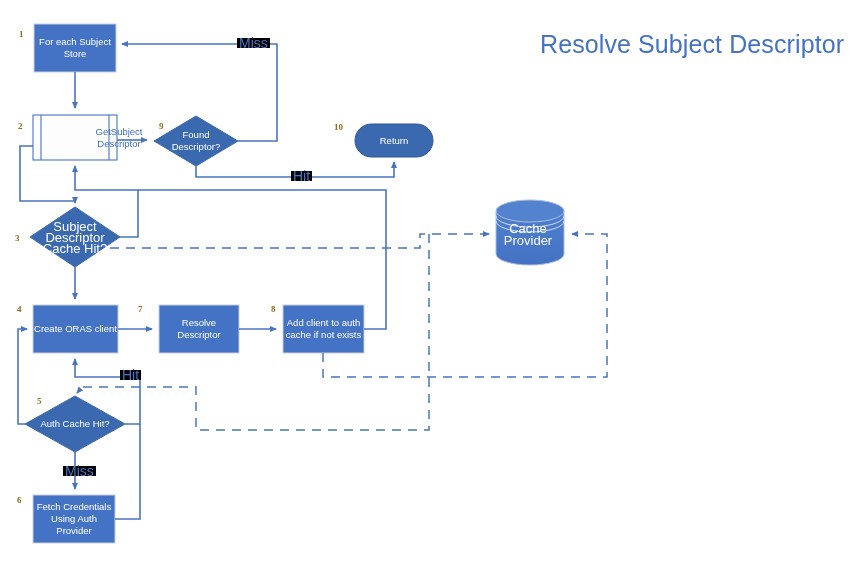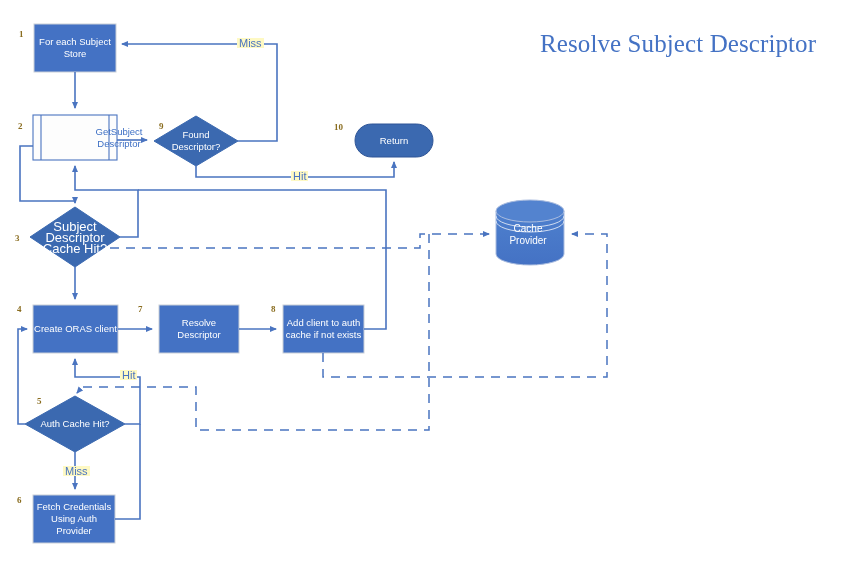--- a/index.html
+++ b/index.html
@@ -41,33 +41,33 @@
   }
   .step-num {
     position: absolute;
     font-size: 9px;
     font-weight: bold;
     color: #8a6d20;
     font-family: "Liberation Serif", serif;
   }
   .edge-label {
     position: absolute;
-    font-size: 11px;
+    font-size: 14px;
     color: #4a74c0;
-    background: #fef9c3;
+    background: #000000;
     padding: 0 2px;
     line-height: 10px;
   }
   #diagram-title {
     position: absolute;
     left: 540px;
     top: 30px;
     font-size: 25px;
     color: #4472c4;
-    font-family: Liberation Serif, serif;
+    font-family: Liberation Sans, sans-serif;
     letter-spacing: 0.1px;
     white-space: nowrap;
   }
 </style>
 </head>
 <body>
 
 <div id="canvas">
 
   <svg id="diagram-svg" viewBox="0 0 858 567" xmlns="http://www.w3.org/2000/svg">
@@ -180,21 +180,21 @@
   <div class="node-label" style="left:33px; top:305px; width:85px; height:48px;">Create ORAS client</div>
   <div class="node-label" style="left:27px; top:410px; width:96px; height:28px;text-align:center;">Auth Cache Hit?</div>
   <div class="node-label" style="left:33px; top:495px; width:82px; height:48px;text-align:center;">Fetch Credentials
 Using Auth Provider</div>
   <div class="node-label" style="left:283px; top:305px; width:81px; height:48px;">Add client to auth
 cache if not exists</div>
   <div class="node-label" style="left:159px; top:305px; width:80px; height:48px;">Resolve Descriptor</div>
   <div class="node-label" style="left:160px; top:127px; width:72px; height:28px;">Found
 Descriptor?</div>
   <div class="node-label" style="left:355px; top:124px; width:78px; height:33px;text-align:right;">Return</div>
-  <div class="node-label" style="left:496px; top:226px; width:64px; height:18px; font-size:10px;">Cache Provider</div>
+  <div class="node-label" style="left:496px; top:226px; width:64px; height:18px; font-size:13px;">Cache Provider</div>
 
   <div class="step-num" style="left:19px; top:29px;">1</div>
   <div class="step-num" style="left:18px; top:121px;">2</div>
   <div class="step-num" style="left:15px; top:233px;">3</div>
   <div class="step-num" style="left:17px; top:304px;">4</div>
   <div class="step-num" style="left:37px; top:396px;">5</div>
   <div class="step-num" style="left:17px; top:495px;">6</div>
   <div class="step-num" style="left:138px; top:304px;">7</div>
   <div class="step-num" style="left:271px; top:304px;">8</div>
   <div class="step-num" style="left:159px; top:121px;">9</div>

